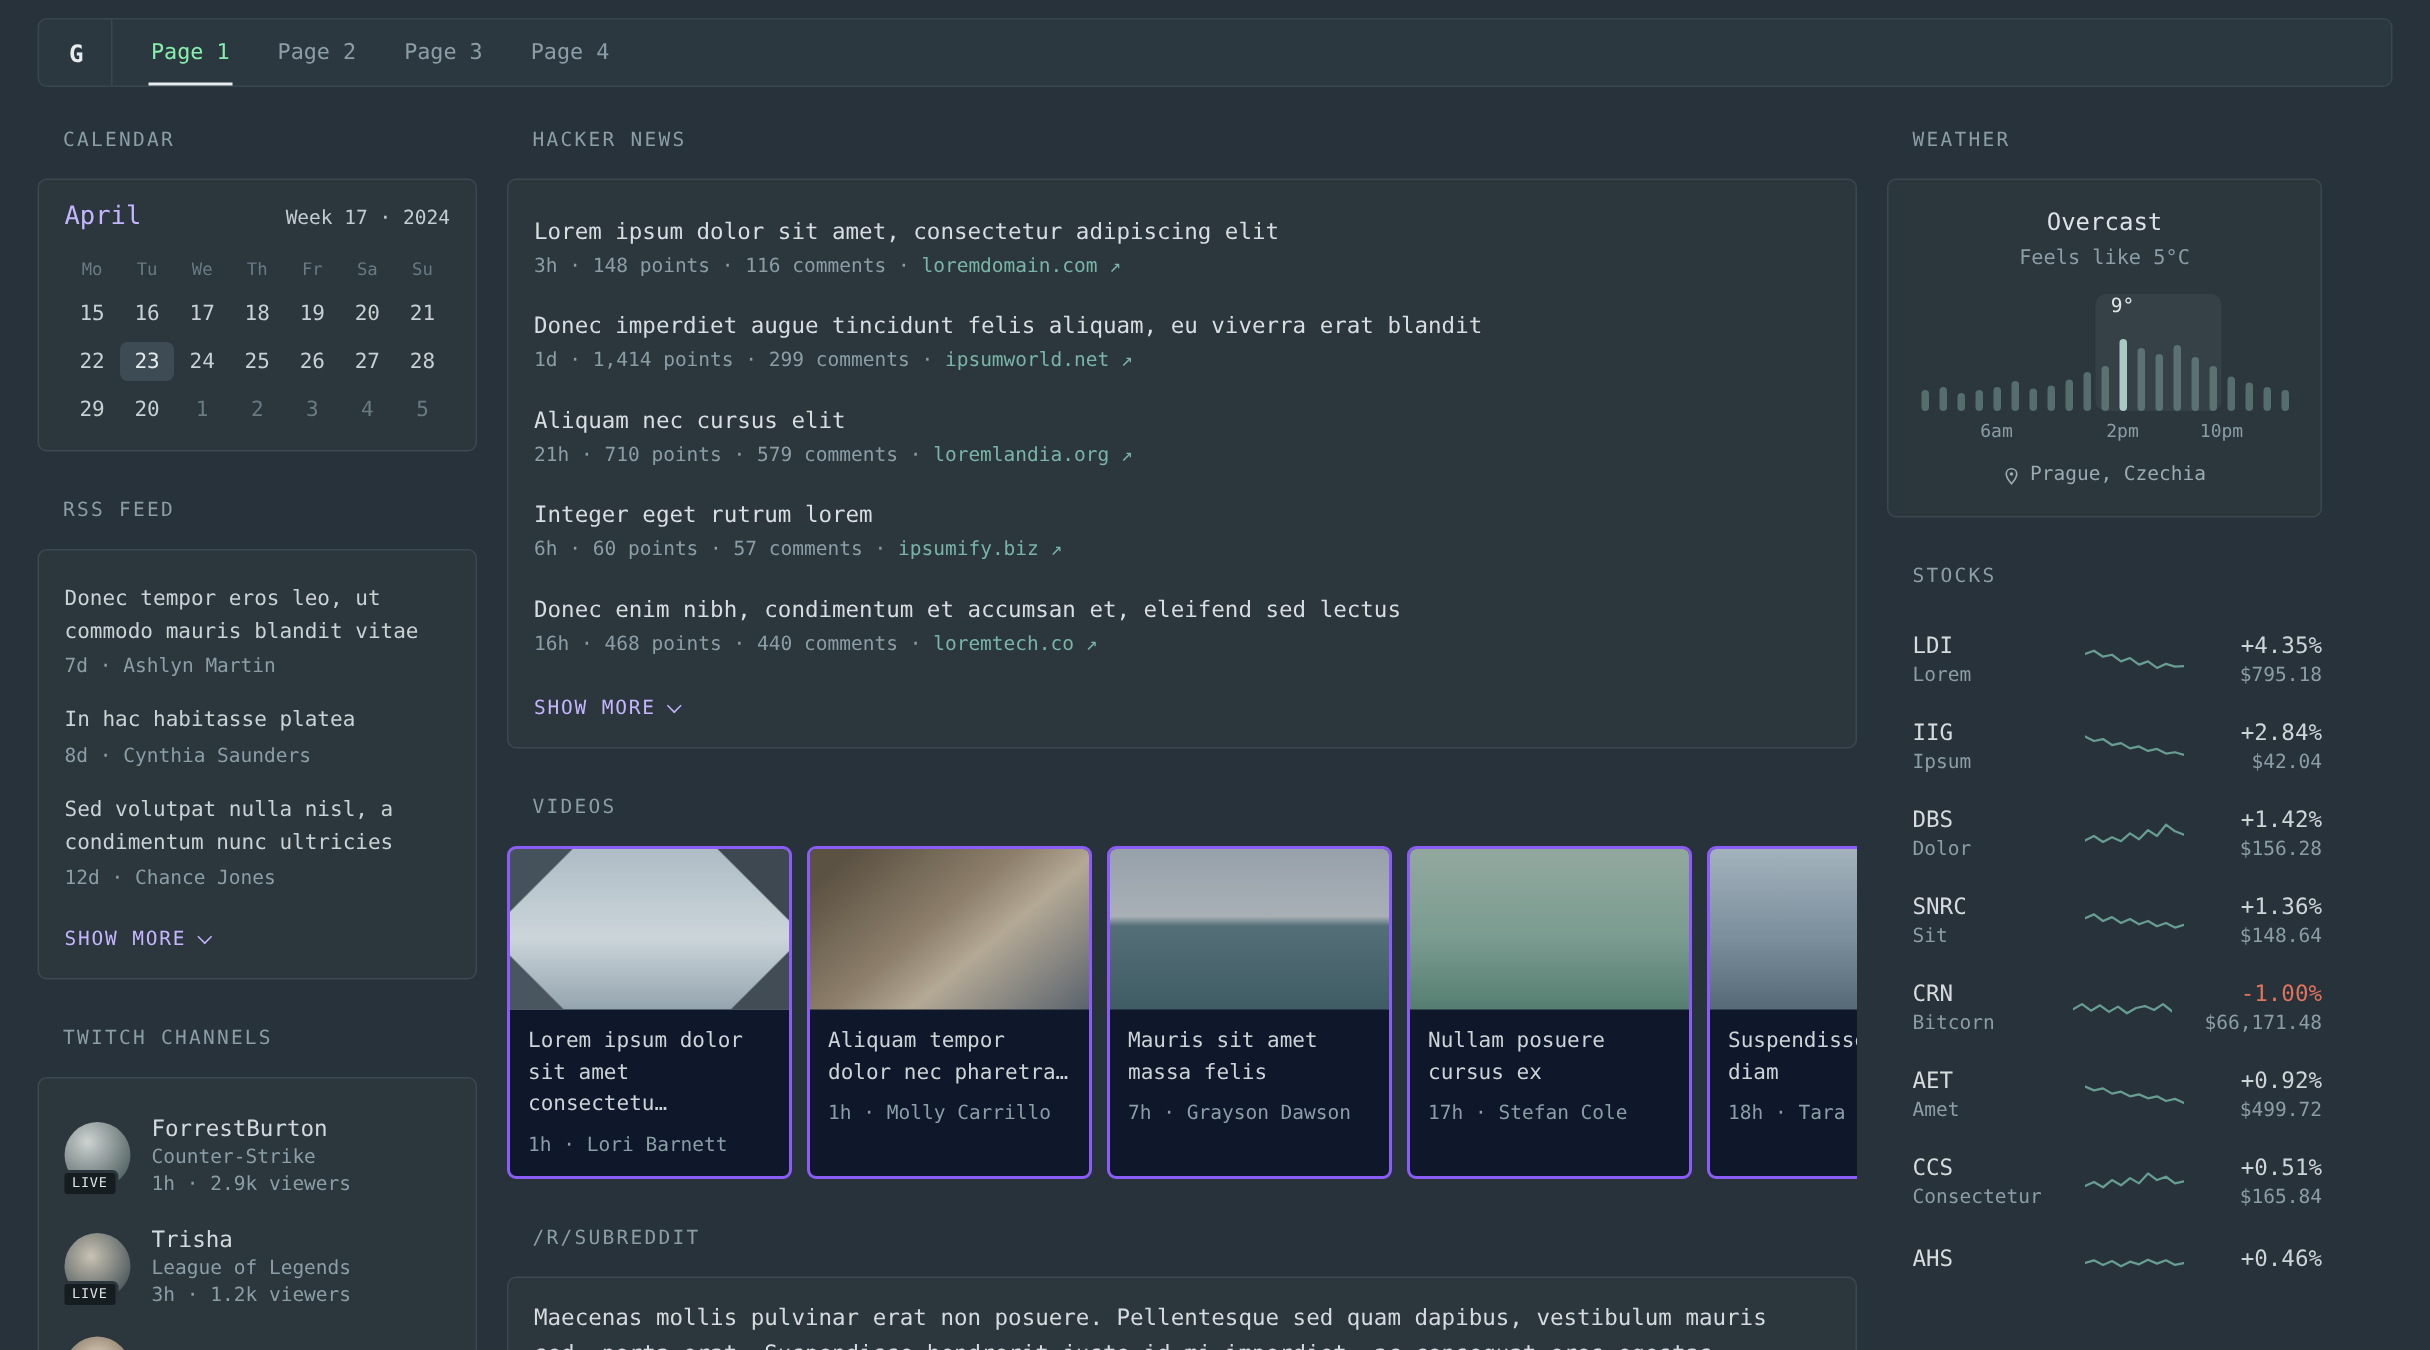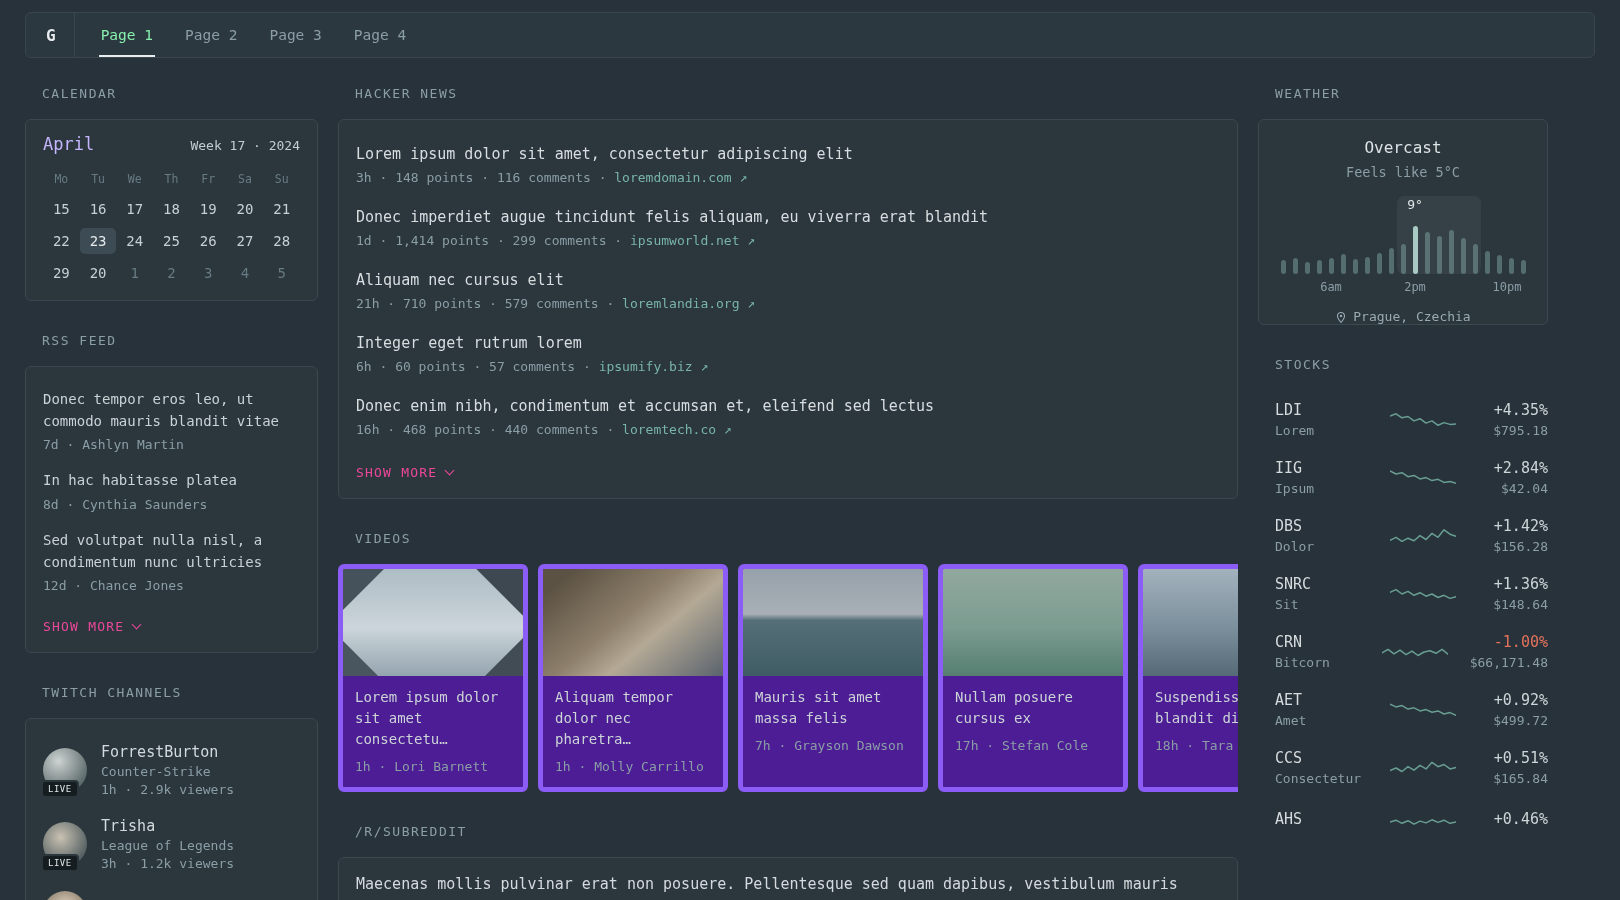--- a/index.html
+++ b/index.html
@@ -31,21 +31,21 @@
   .sec {
     font-size:13px; font-weight:normal; letter-spacing:1.5px; color:#8b9ea6;
     padding-left:17px; margin-bottom:18px;
   }
   .card { background:#2b363d; border:1px solid #3b4850; border-radius:6px; }
   .pad { padding:14px 17px; }
   .meta { font-size:13px; color:#8b9ea6; }
   .link { color:#79b5a7; }
 
   .show-more {
-    background:none; border:none; color:#ec4899; font-family:inherit;
+    background:none; border:none; color:#c4b5fd; font-family:inherit;
     font-size:13px; letter-spacing:1.2px; margin-top:12px; cursor:pointer;
     display:inline-flex; align-items:center; padding:4px 0;
   }
   .chev { display:inline-block; width:7px; height:7px; border-right:1.5px solid currentColor;
     border-bottom:1.5px solid currentColor; transform:rotate(45deg); margin-left:9px; margin-top:-4px; }
 
   
   .cal-top { display:flex; justify-content:space-between; align-items:baseline; margin-bottom:18px; }
   .cal-month { font-size:17px; color:#c4b5fd; }
   .cal-week { font-size:13px; color:#c3cdd1; }
@@ -73,41 +73,41 @@
   }
   .ch-name { font-size:15px; color:#d2dadd; margin-bottom:3px; }
   .ch-game { font-size:13px; color:#8b9ea6; margin-bottom:3px; }
 
   
   .hn-item { padding:11px 0 12px 0; }
   .hn-title { font-size:15px; color:#d8dde0; margin-bottom:7px; cursor:pointer; }
 
   
   .video-row { display:flex; gap:10px; overflow:hidden; width:100%; }
-  .video-card { flex:none; width:190px; background:#4c1d95; border:5px solid #8b5cf6; border-radius:6px; overflow:hidden; cursor:pointer; }
+  .video-card { flex:none; width:190px; background:#0f172a; border:2px solid #8b5cf6; border-radius:6px; overflow:hidden; cursor:pointer; }
   .thumb { width:100%; height:107px; }
   .th1 { background:
       linear-gradient(135deg,#46525b 14%,rgba(0,0,0,0) 14.5%),
       linear-gradient(225deg,#3d4850 16%,rgba(0,0,0,0) 16.5%),
       linear-gradient(45deg,#4a565f 12%,rgba(0,0,0,0) 12.5%),
       linear-gradient(315deg,#414c54 13%,rgba(0,0,0,0) 13.5%),
       linear-gradient(180deg,#aebcc5,#cbd5da 55%,#94a4ae); }
   .th2 { background:linear-gradient(140deg,#5c5243 10%,#8d7f6b 45%,#b4a995 62%,#5a636d 100%); }
   .th3 { background:linear-gradient(180deg,#97a1aa 0%,#a8b0b6 42%,#546f78 48%,#3f5b64 100%); }
   .th4 { background:linear-gradient(180deg,#92a89f 0%,#7b9c90 55%,#557e71 100%); }
   .th5 { background:linear-gradient(180deg,#a3b2bd 0%,#7b8f9c 55%,#556977 100%); }
   .video-info { padding:11px 12px 13px 12px; }
   .video-title { font-size:14px; line-height:1.5; color:#ccd4d7; min-height:42px; }
   .video-meta { margin-top:9px; }
 
   
   .post-title { font-size:15px; line-height:1.6; color:#d5dade; margin-bottom:8px; cursor:pointer; }
 
   
-  .weather-card { padding:18px 16px 0 16px; }
+  .weather-card { padding:18px 16px 20px 16px; }
   .weather-title { text-align:center; font-size:16px; color:#dde2e4; }
   .weather-feels { text-align:center; font-size:13.5px; color:#8b9ea6; margin-top:7px; }
   .weather-chart { position:relative; width:252px; height:78px; margin:16px auto 0 auto; }
   .w-highlight { position:absolute; top:0; bottom:0; background:rgba(190,210,195,0.08); border-radius:7px; }
   .w-temp { position:absolute; top:1px; transform:translateX(-50%); font-size:13px; color:#e0e6e7; }
   .w-bars { position:absolute; left:0; right:0; bottom:0; height:56px; display:flex; align-items:flex-end; }
   .wslot { width:12px; display:flex; justify-content:center; align-items:flex-end; }
   .wbar { width:5px; border-radius:3px; background:rgba(125,163,157,0.5); }
   .wbar.cur { background:#a9cac3; }
   .w-times { position:relative; width:252px; height:16px; margin:6px auto 0 auto; }
@@ -402,21 +402,21 @@
                   <div class="wbar" style="height: 16px;"></div>
                 </div>
                 <div class="wslot">
                   <div class="wbar" style="height: 14px;"></div>
                 </div>
               </div>
           </div>
           <div class="w-times" id="weather-times">
               <span style="left: 54px;">6am</span>
               <span style="left: 138px;">2pm</span>
-              <span style="left: 230px;">10pm</span>
+              <span style="left: 204px;">10pm</span>
             </div>
           <div class="weather-loc">
             <svg width="12" height="13" viewBox="0 0 24 24">
                 <path d="M12 2C8 2 5 5 5 9c0 5 7 13 7 13s7-8 7-13c0-4-3-7-7-7z" fill="none" stroke="#9aabb2" stroke-width="2.2"></path>
                 <circle cx="12" cy="9" r="2.4" fill="#9aabb2"></circle>
               </svg>
             <span>Prague, Czechia</span>
           </div>
         </div>
       </section>

